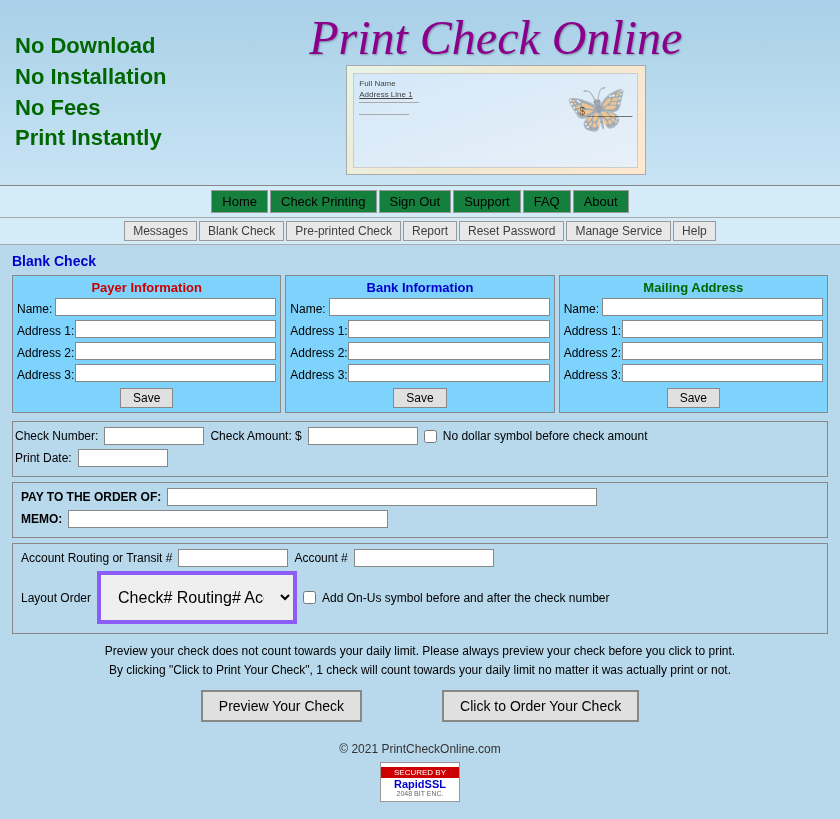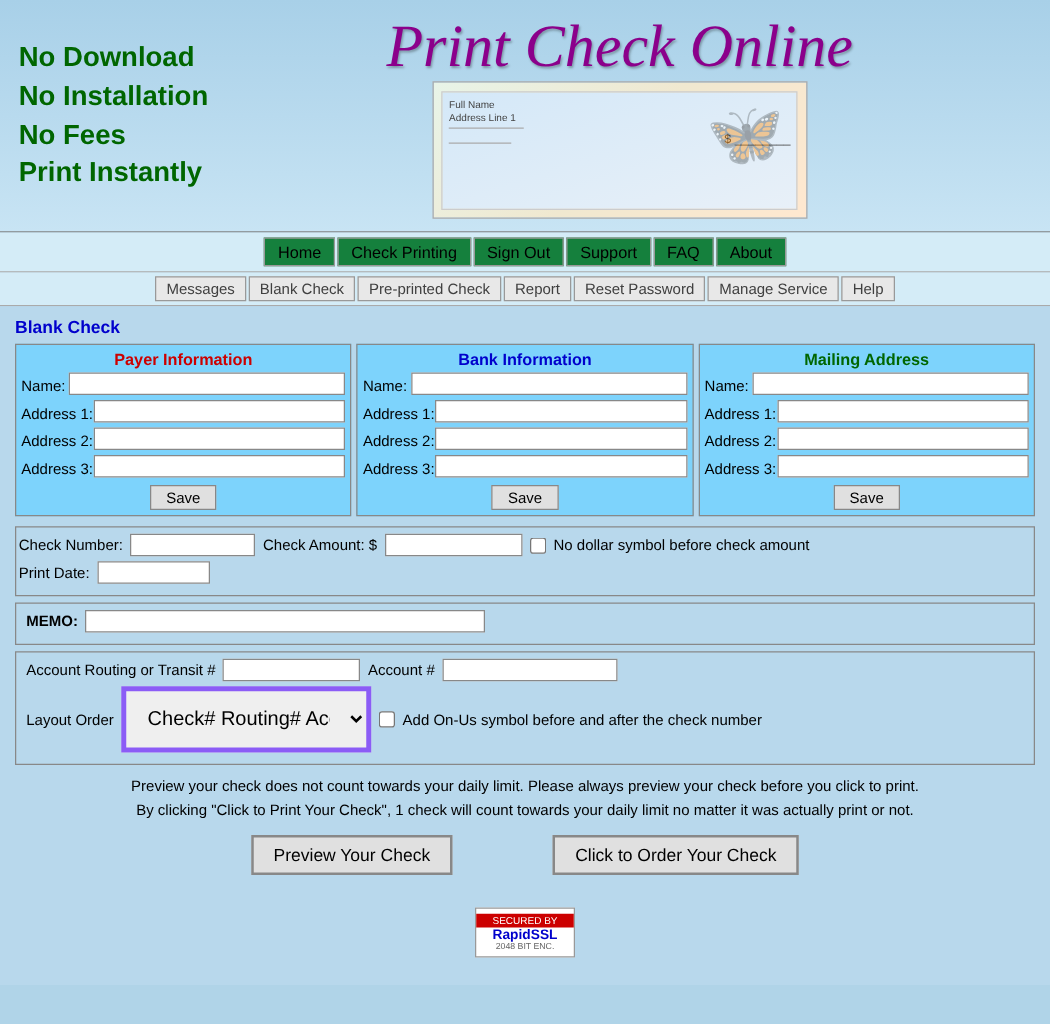--- a/index.html
+++ b/index.html
@@ -288,21 +288,21 @@
     <div>No Fees</div>
     <div>Print Instantly</div>
   </div>
   <div id="header-center">
     <div id="logo-text">Print Check Online</div>
     <div id="check-preview-img">
       <div class="check-inner">
         <div class="butterfly-bg">🦋</div>
         <div style="padding:5px; font-size:8px; color:#444;">
           <div style="margin-bottom:2px;">Full Name</div>
-          <div style="margin-bottom:2px;">Address Line 1</div>
+          <div style="margin-bottom:2px;text-decoration:underline;">Address Line 1</div>
           <div style="width:60px;height:1px;background:#aaa;margin:3px 0;"></div>
           <div style="display:flex;justify-content:space-between;align-items:center;">
             <div style="width:50px;height:8px;border-bottom:1px solid #aaa;"></div>
             <div style="font-size:10px;">$ ________</div>
           </div>
         </div>
       </div>
     </div>
   </div>
 </div>
@@ -406,20 +406,24 @@
       <label>No dollar symbol before check amount</label>
     </div>
     <div class="check-row">
       <label>Print Date:</label>
       <input type="text" style="width: 90px;">
     </div>
   </div>
 
   <div id="pay-memo">
     <div class="pay-row">
+      <label>PAY TO THE ORDER OF:</label>
+      <input type="text" class="pay-input-wide" style="">
+    </div>
+    <div class="pay-row">
       <label>MEMO:</label>
       <input type="text" class="memo-input" style="">
     </div>
   </div>
 
   <div id="account-section">
     <div class="acct-row">
       <label>Account Routing or Transit #</label>
       <input type="text" style="width: 110px;">
       <label>Account #</label>
@@ -438,20 +442,21 @@
     <div>Preview your check does not count towards your daily limit. Please always preview your check before you click to print.</div>
     <div>By clicking "Click to Print Your Check", 1 check will count towards your daily limit no matter it was actually print or not.</div>
   </div>
 
   <div id="action-buttons">
     <button class="action-btn">Preview Your Check</button>
     <button class="action-btn">Click to Order Your Check</button>
   </div>
 
   <div id="footer">
+    <div>© 2021 PrintCheckOnline.com</div>
     <div id="ssl-badge">
       <div class="ssl-top">SECURED BY</div>
       <div class="ssl-mid">RapidSSL</div>
       <div class="ssl-bot">2048 BIT ENC.</div>
     </div>
   </div>
 
 </div>
 
 </body></html>

